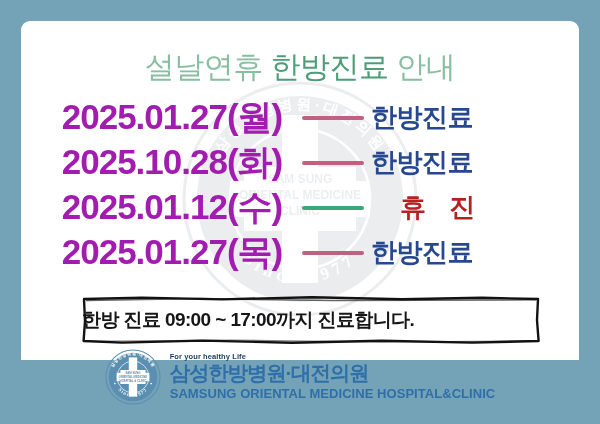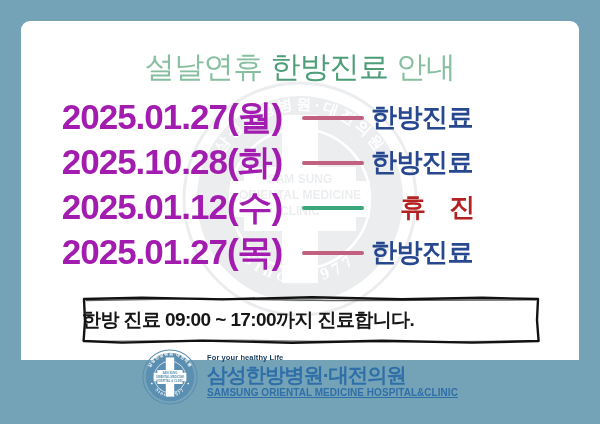--- a/index.html
+++ b/index.html
@@ -130,25 +130,24 @@
     margin-bottom:3px;
   }
   #brand-ko {
     font-size:20.5px;
     font-weight:bold;
     color:#2f6fa8;
     letter-spacing:-1.2px;
     margin-bottom:3px;
   }
   #brand-en {
-    font-size:10px;
+    font-size:13px;
     font-weight:bold;
     color:#2f6fa8;
     letter-spacing:.05px;
-    text-decoration:underline;
   }
 </style>
 </head>
 <body>
 
 <div id="poster">
 
   <div id="card">
 
     <svg id="watermark" viewBox="0 0 236 236">

